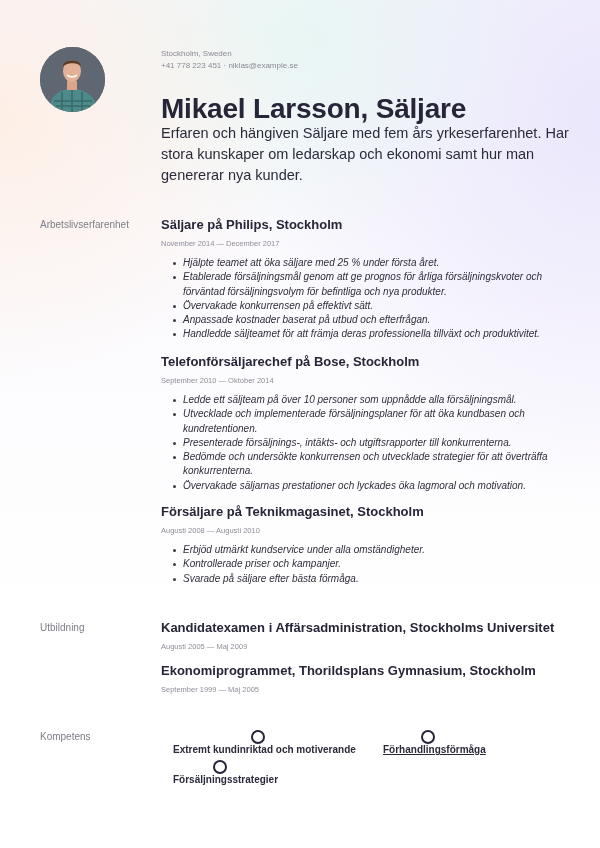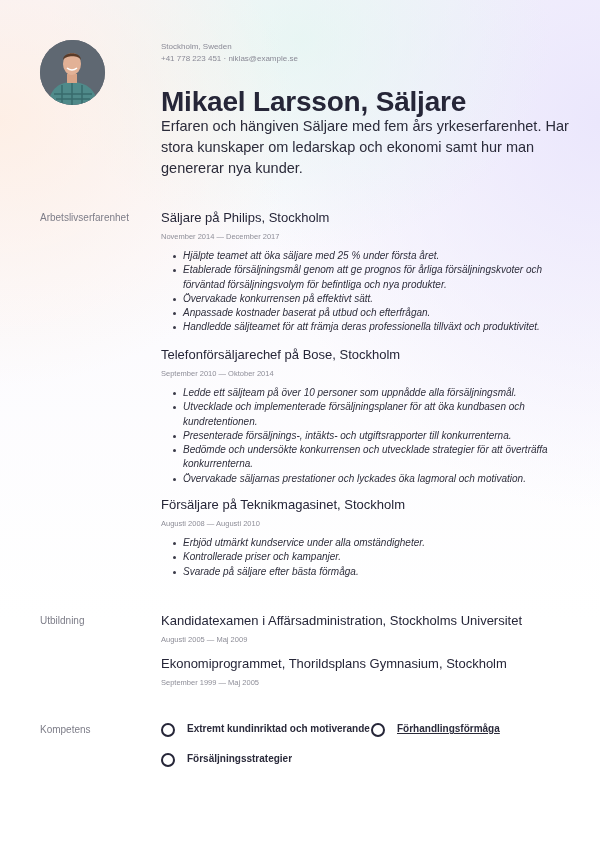--- a/index.html
+++ b/index.html
@@ -12,51 +12,51 @@
     }
     .bg {
       position: absolute; left: 0; top: 0; width: 600px; height: 848px;
       background:
         radial-gradient(ellipse 420px 380px at 0px 120px, rgba(255,236,222,0.75), rgba(255,236,222,0) 70%),
         radial-gradient(ellipse 360px 300px at 300px 40px, rgba(226,246,240,0.7), rgba(226,246,240,0) 70%),
         radial-gradient(ellipse 460px 520px at 600px 120px, rgba(234,230,252,0.95), rgba(234,230,252,0) 75%),
         linear-gradient(to bottom, rgba(248,246,252,1) 0px, rgba(255,255,255,1) 620px);
       z-index: 0;
     }
-    .page { position: absolute; left: 0; top: 0; width: 600px; height: 724px; z-index: 1; }
+    .page { position: absolute; left: 0; top: 7px; width: 600px; height: 724px; z-index: 1; }
 
     .avatar {
       position: absolute; left: 40px; top: 40px; width: 65px; height: 65px;
       border-radius: 50%; overflow: hidden;
       background: #5d6670;
     }
     .avatar svg { display: block; }
 
     .contact { position: absolute; left: 161px; top: 41px; font-size: 8px; color: #8a8a96; line-height: 12px; }
 
     .name { position: absolute; left: 161px; top: 86px; font-size: 28px; font-weight: bold; color: #262638; letter-spacing: -0.2px; text-align: center; }
     .summary { position: absolute; left: 161px; top: 116px; width: 410px; font-size: 14.5px; line-height: 21px; color: #2b2b3a; }
 
     .section-label { position: absolute; left: 40px; font-size: 10px; color: #7d7d88; text-align: right; }
 
     .col { position: absolute; left: 161px; width: 410px; }
-    .job-title { font-size: 13px; font-weight: normal; color: #262638; line-height: 16px; }
+    .job-title { font-size: 13px; font-weight: bold; color: #262638; line-height: 16px; }
     .date { font-size: 7.5px; color: #8e8e98; margin-top: 6px; line-height: 10px; }
     ul.bullets { list-style: none; margin-top: 7px; padding-left: 12px; font-style: italic; }
     ul.bullets li {
       position: relative; padding-left: 10px;
       font-size: 10px; line-height: 14.3px; color: #2e2e3c;
     }
     ul.bullets li::before {
       content: ""; position: absolute; left: 0; top: 6px;
       width: 3px; height: 3px; border-radius: 50%; background: #3a3a48;
     }
 
     .skills { position: absolute; left: 161px; top: 723px; width: 410px; }
-    .skill { position: absolute; display: flex; align-items: flex-start; }
+    .skill { position: absolute; display: flex; align-items: center; flex-direction: column; }
     .ring {
       width: 14px; height: 14px; border: 2.2px solid #262638; border-radius: 50%;
       flex: 0 0 auto;
     }
     .skill-label { font-size: 10px; font-weight: bold; color: #2a2a3a; margin-left: 12px; white-space: nowrap; }
   </style>
 </head>
 <body>
 
 <div class="bg"></div>

